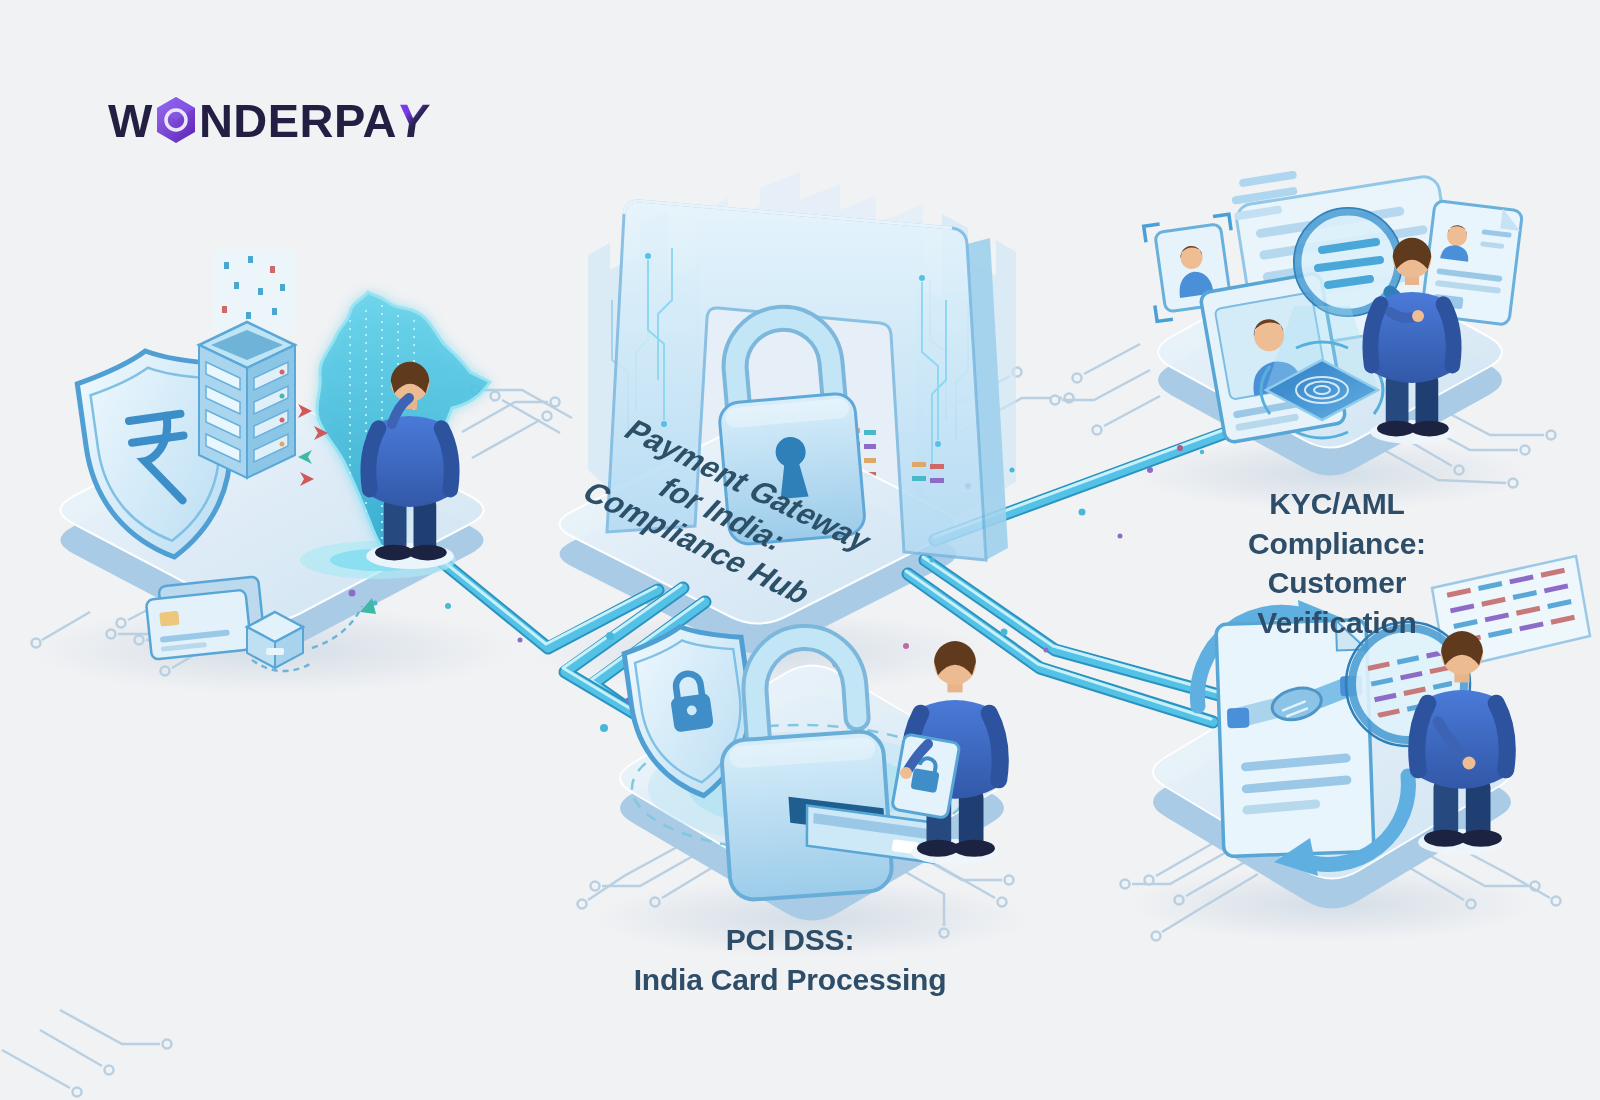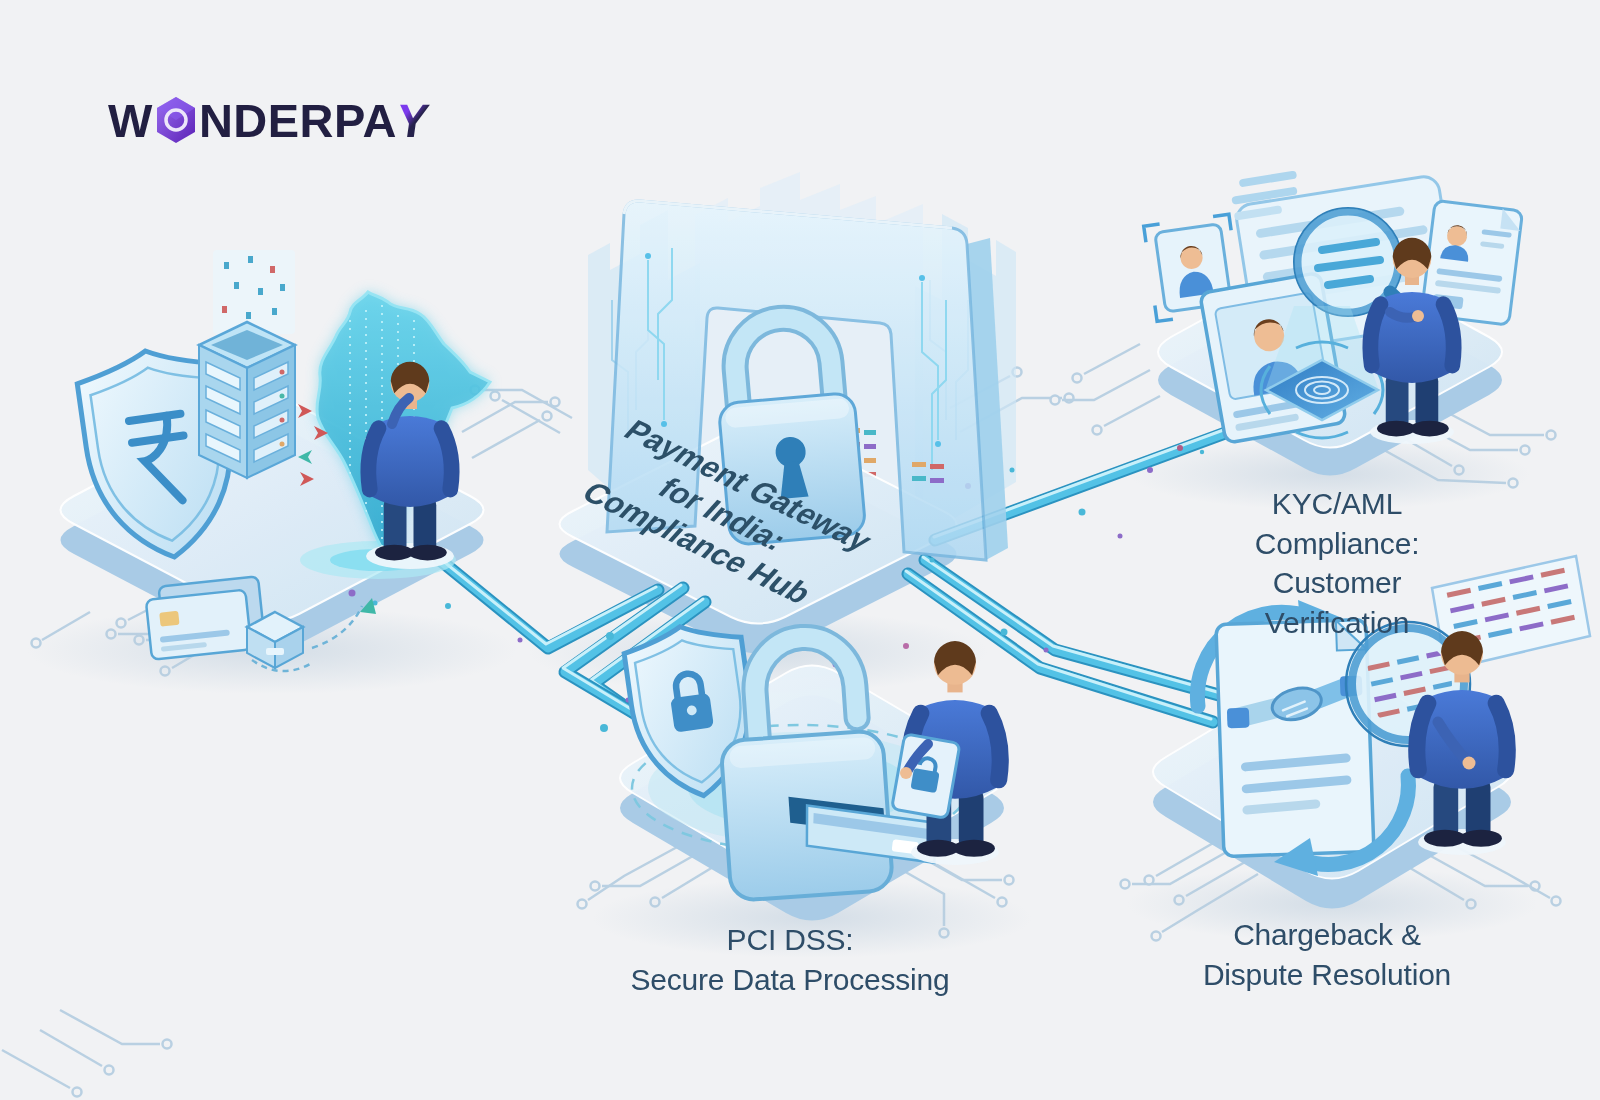--- a/index.html
+++ b/index.html
@@ -8,21 +8,21 @@
   .illustration{position:absolute;left:0;top:0;}
   .logo{position:absolute;left:108px;top:96px;display:flex;align-items:center;
         font-size:47px;color:#221f42;letter-spacing:.5px;line-height:1;}
   .logo .lt{font-weight:600;}
   .logo .lb{font-weight:700;}
   .logo .hex{margin:0 1px;display:block;}
   .logo .ly{font-weight:800;transform:skewX(-8deg);display:inline-block;
         background:linear-gradient(125deg,#7c3aed 0%,#7c3aed 30%,#26224c 55%,#26224c 100%);
         -webkit-background-clip:text;background-clip:text;color:transparent;}
   .node-label{position:absolute;transform:translateX(-50%);text-align:center;
-        white-space:pre-line;font-size:30px;font-weight:400;color:#2e4d68;
+        white-space:pre-line;font-size:30px;font-weight:700;color:#2e4d68;
         line-height:1.32;letter-spacing:-.2px;}
   .lbl-rbi{left:253px;top:642px;}
   .lbl-kyc{left:1337px;top:484px;}
   .lbl-pci{left:790px;top:920px;}
   .lbl-chb{left:1327px;top:915px;}
 </style>
 </head>
 <body>
 
 <div class="stage">
@@ -606,17 +606,15 @@
     <circle cx="22" cy="24" r="10" fill="none" stroke="#ece6fa" stroke-width="3.5"></circle>
   </svg>
   <span class="lt">NDER</span>
   <span class="lb">PA</span>
   <span class="lb ly">Y</span>
 </div>
 
 <div class="node-label lbl-kyc">KYC/AML Compliance:
 Customer Verification</div>
 <div class="node-label lbl-pci">PCI DSS:
-Secure Data Processing</div>
-<div class="node-label lbl-chb">Chargeback &amp;
-Dispute Resolution</div>
+India Card Processing</div>
 
 </div>
 
 </body></html>

